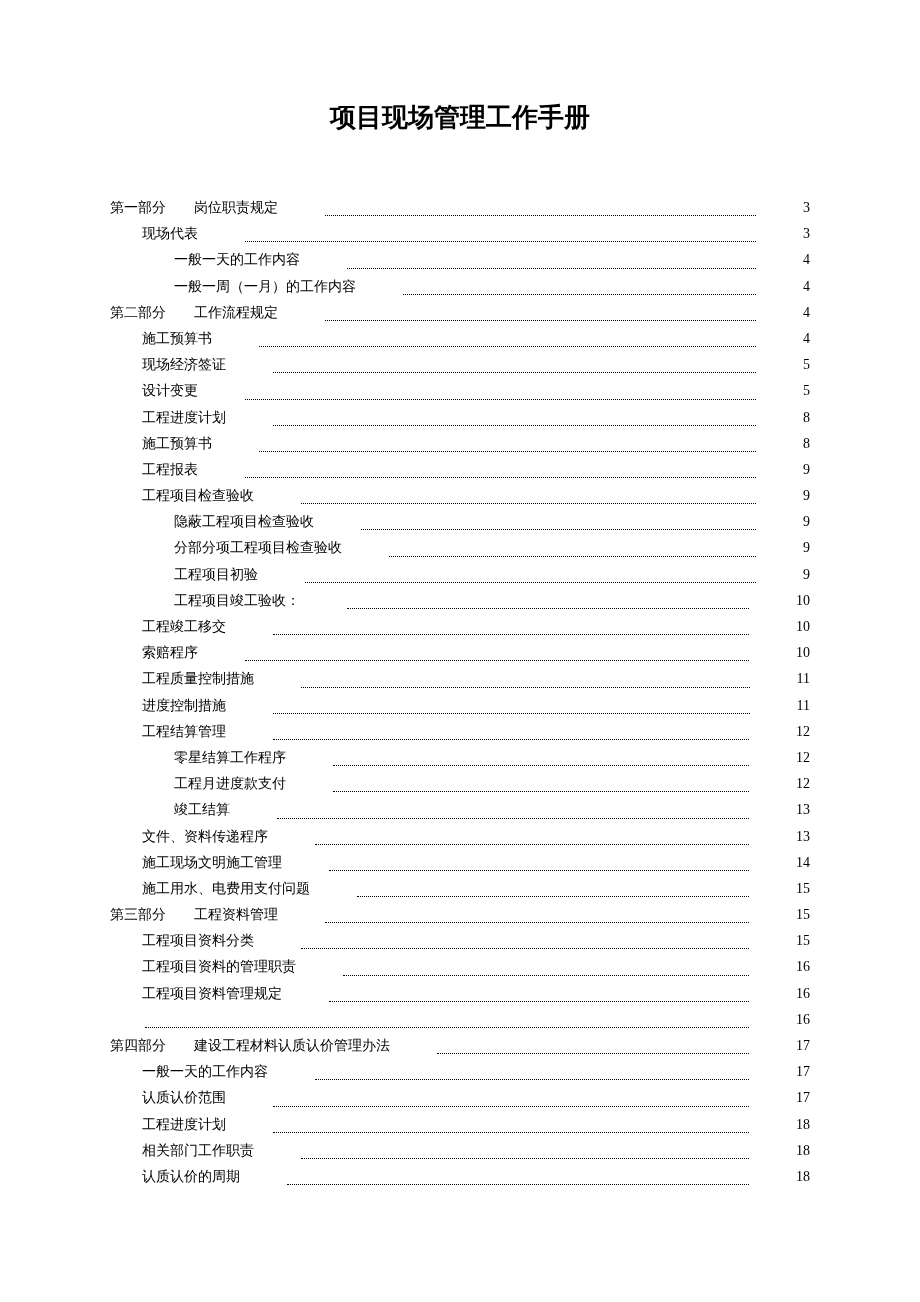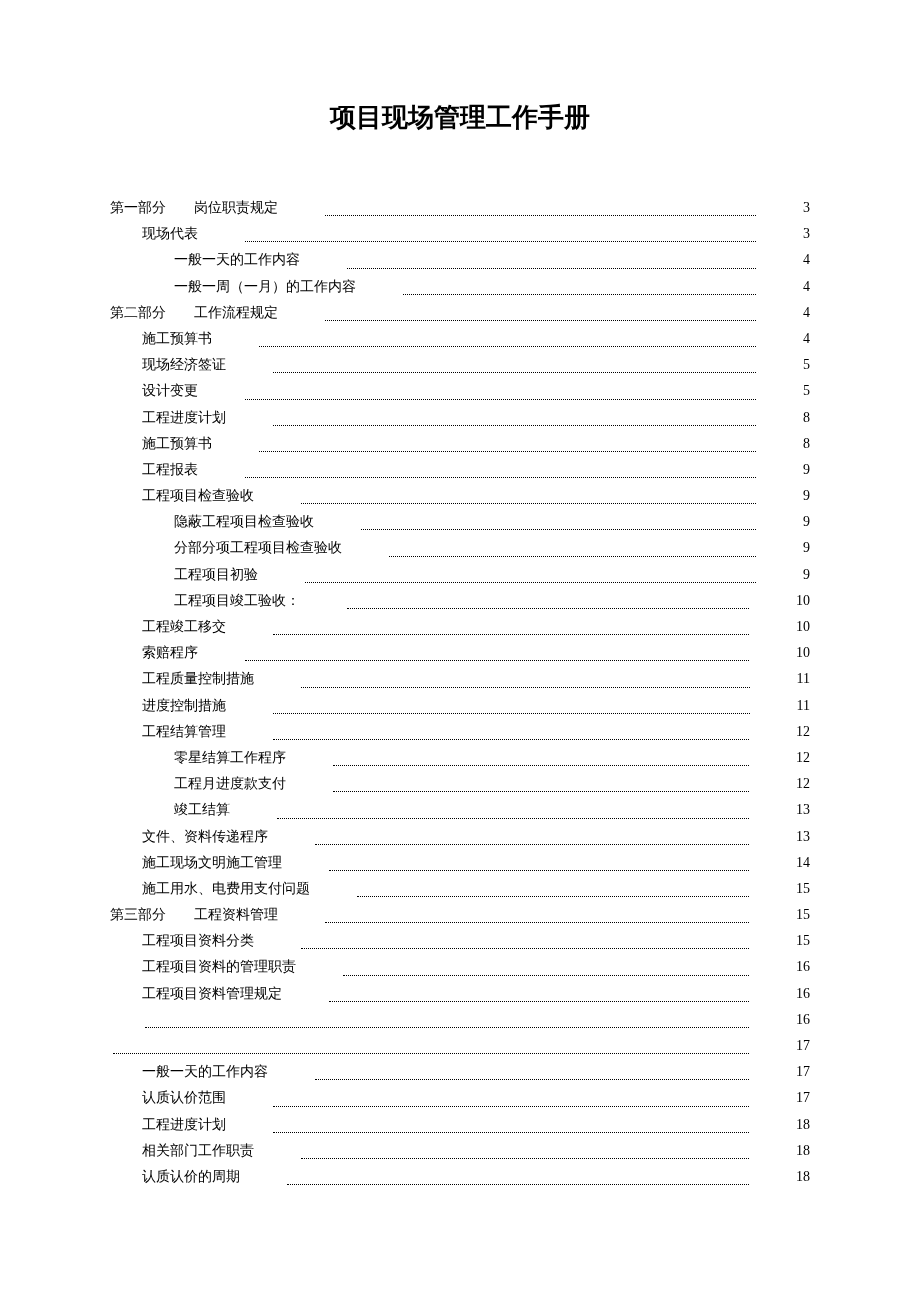--- a/index.html
+++ b/index.html
@@ -208,20 +208,21 @@
     <div class="toc-row indent-1">
       <span class="toc-label">工程项目资料管理规定</span>
       <span class="toc-dots"></span>
       <span class="toc-page">16</span>
     </div>
     <div class="toc-row indent-1">
       <span class="toc-dots"></span>
       <span class="toc-page">16</span>
     </div>
     <div class="toc-row indent-0">
+      <span class="toc-label">第四部分　　建设工程材料认质认价管理办法</span>
       <span class="toc-dots"></span>
       <span class="toc-page">17</span>
     </div>
     <div class="toc-row indent-1">
       <span class="toc-label">一般一天的工作内容</span>
       <span class="toc-dots"></span>
       <span class="toc-page">17</span>
     </div>
     <div class="toc-row indent-1">
       <span class="toc-label">认质认价范围</span>

